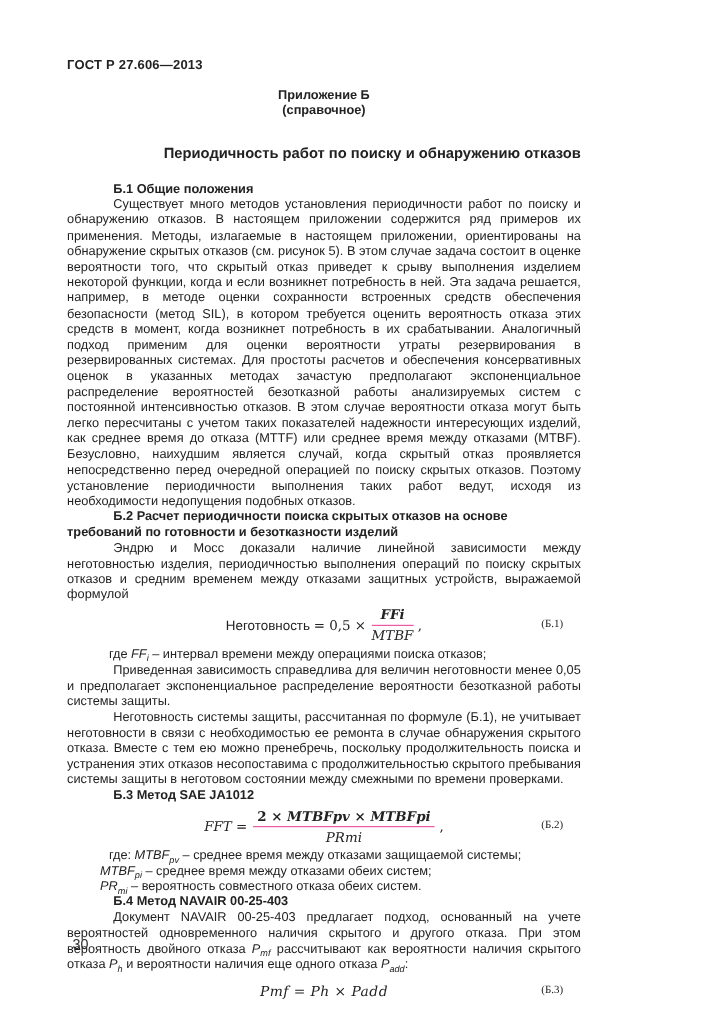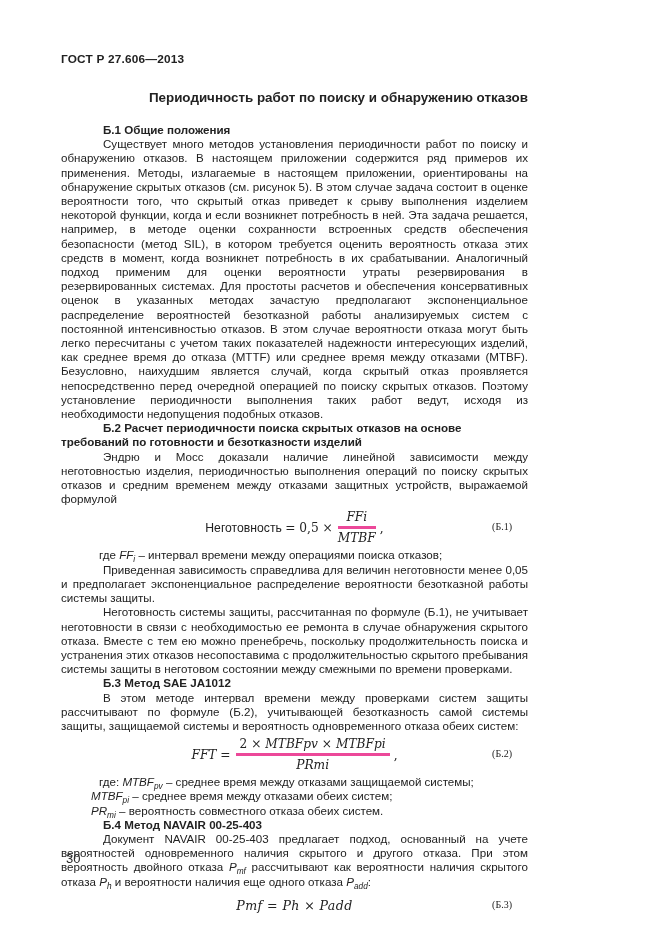--- a/index.html
+++ b/index.html
@@ -44,21 +44,21 @@
     display:inline-flex; align-items:center;
     font-family:"DejaVu Serif", serif;
     font-size:12.2px; line-height:14px;
   }
   .formula-simple {
     display:inline-block;
     font-family:"DejaVu Serif", serif;
     font-size:12.6px; letter-spacing:.4px;
   }
   .frac { display:inline-block; text-align:center; margin:0 4px 0 5px; vertical-align:middle; }
-  .fnum { display:block; border-bottom:3px solid #ec4899; padding:0 4px 2px; }
+  .fnum { display:block; border-bottom:1px solid #ec4899; padding:0 4px 2px;font-weight:bold; }
   .fden { display:block; padding-top:2px; }
   .formula-num {
     position:absolute; right:16px; top:50%; transform:translateY(-50%);
     font-family:Liberation Serif, serif; font-size:10px;
   }
   .seg-n { font-style:normal; }
   .seg-v { font-style:italic; }
   .seg-t { font-family:"Liberation Sans", sans-serif; font-style:normal; }
   sub.seg-s { font-style:italic; font-size:8.3px; line-height:0; }
   .page-number {
@@ -66,20 +66,24 @@
     font-size:13px; color:#2a2a2a;
   }
 </style>
 </head>
 <body>
 
 <div class="page">
 
   <div class="doc-header">ГОСТ Р 27.606—2013</div>
 
+  <div class="appendix-block">
+    <div>Приложение Б</div>
+    <div>(справочное)</div>
+  </div>
 
   <div class="doc-title">Периодичность работ по поиску и обнаружению отказов</div>
 
   <div class="body-text">
 
     <p class="heading">Б.1 Общие положения</p>
     <p>Существует много методов установления периодичности работ по поиску и обнаружению отказов. В настоящем приложении содержится ряд примеров их применения. Методы, излагаемые в настоящем приложении, ориентированы на обнаружение скрытых отказов (см. рисунок 5). В этом случае задача состоит в оценке вероятности того, что скрытый отказ приведет к срыву выполнения изделием некоторой функции, когда и если возникнет потребность в ней. Эта задача решается, например, в методе оценки сохранности встроенных средств обеспечения безопасности (метод SIL), в котором требуется оценить вероятность отказа этих средств в момент, когда возникнет потребность в их срабатывании. Аналогичный подход применим для оценки вероятности утраты резервирования в резервированных системах. Для простоты расчетов и обеспечения консервативных оценок в указанных методах зачастую предполагают экспоненциальное распределение вероятностей безотказной работы анализируемых систем с постоянной интенсивностью отказов. В этом случае вероятности отказа могут быть легко пересчитаны с учетом таких показателей надежности интересующих изделий, как среднее время до отказа (MTTF) или среднее время между отказами (MTBF). Безусловно, наихудшим является случай, когда скрытый отказ проявляется непосредственно перед очередной операцией по поиску скрытых отказов. Поэтому установление периодичности выполнения таких работ ведут, исходя из необходимости недопущения подобных отказов.</p>
 
     <p class="heading">Б.2 Расчет периодичности поиска скрытых отказов на основе требований по готовности и безотказности изделий</p>
     <p>Эндрю и Мосс доказали наличие линейной зависимости между неготовностью изделия, периодичностью выполнения операций по поиску скрытых отказов и средним временем между отказами защитных устройств, выражаемой формулой</p>
@@ -95,21 +99,20 @@
         </span>
       <span class="formula-num">(Б.1)</span>
     </div>
 
     <div class="where-line wl-a"><span class="seg-n">где  </span><span class="seg-v">FF</span><sub class="seg-s">i</sub><span class="seg-n"> – интервал времени между операциями поиска отказов;</span></div>
 
     <p>Приведенная зависимость справедлива для величин неготовности менее 0,05 и предполагает экспоненциальное распределение вероятности безотказной работы системы защиты.</p>
     <p>Неготовность системы защиты, рассчитанная по формуле (Б.1), не учитывает неготовности в связи с необходимостью ее ремонта в случае обнаружения скрытого отказа. Вместе с тем ею можно пренебречь, поскольку продолжительность поиска и устранения этих отказов несопоставима с продолжительностью скрытого пребывания системы защиты в неготовом состоянии между смежными по времени проверками.</p>
 
     <p class="heading">Б.3 Метод SAE JA1012</p>
-    <p>В этом методе интервал времени между проверками систем защиты рассчитывают по формуле (Б.2), учитывающей безотказность самой системы защиты, защищаемой системы и вероятность одновременного отказа обеих систем:</p>
 
     <div class="formula-row">
       <span class="formula">
           <span><span class="seg-v">FFT</span><span class="seg-n"> =</span></span>
           <span class="frac">
             <span class="fnum"><span class="seg-n">2 × </span><span class="seg-v">MTBFpv</span><span class="seg-n"> × </span><span class="seg-v">MTBFpi</span></span>
             <span class="fden"><span class="seg-v">PRmi</span></span>
           </span>
           <span>,</span>
         </span>

